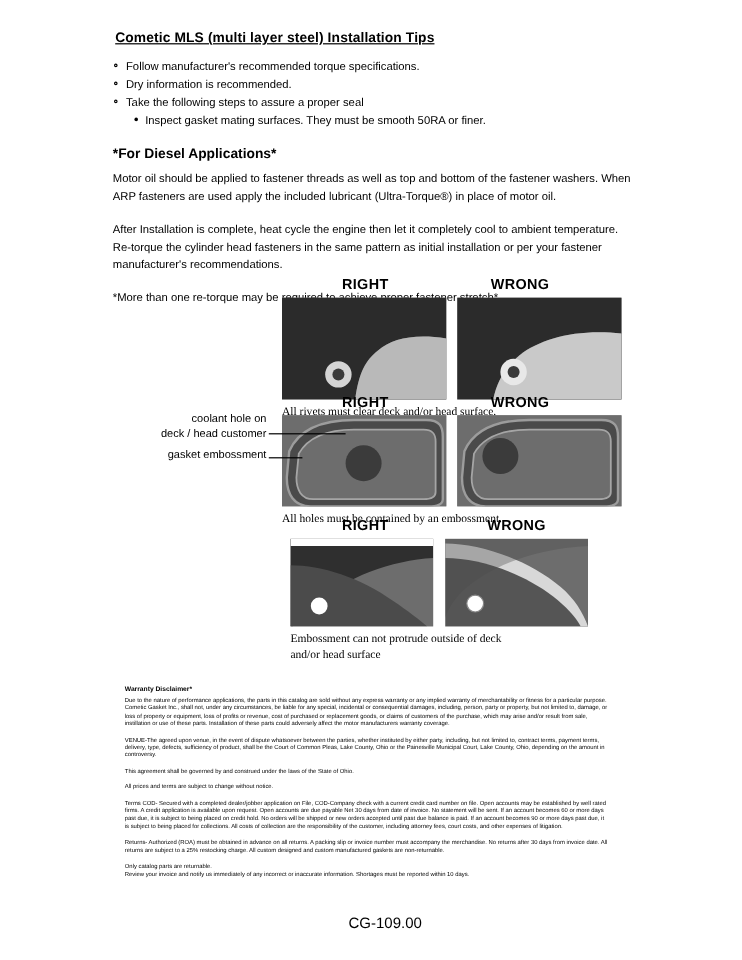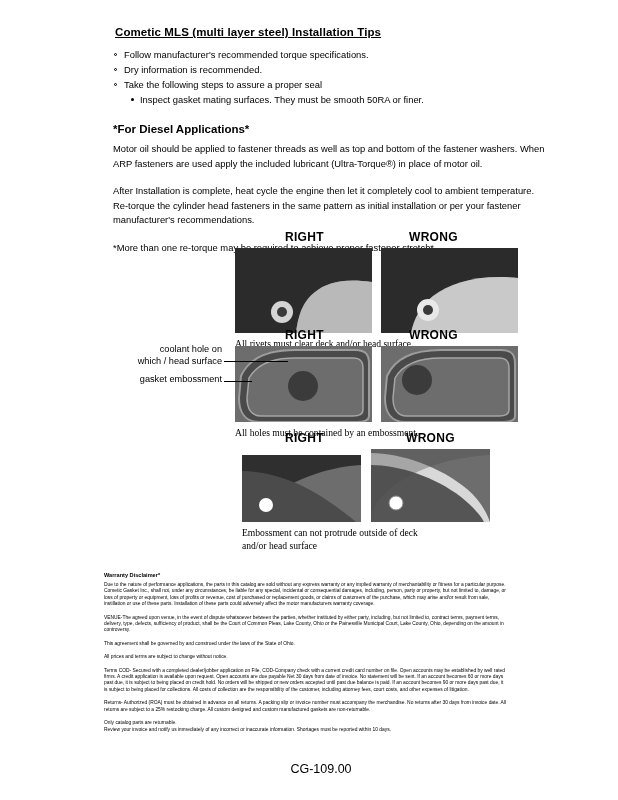--- a/index.html
+++ b/index.html
@@ -17,21 +17,21 @@
   }
   .page {
     position: relative;
     width: 618px;
     height: 800px;
     padding: 0;
     box-sizing: border-box;
   }
   .content {
     position: absolute;
-    left: 109px;
+    left: 90px;
     top: 26px;
     width: 440px;
   }
   h1.title {
     font-size: 11.5px;
     font-weight: bold;
     margin: 0 0 9px 6px;
     text-decoration: underline;
     letter-spacing: 0.1px;
   }
@@ -226,21 +226,21 @@
         <svg width="137" height="76" viewBox="0 0 137 76">
           <rect x="0" y="0" width="137" height="76" fill="#6d6d6d"></rect>
           <path d="M6,30 C14,12 34,4 60,4 L120,4 C132,4 134,10 134,18 L134,70 C134,74 130,76 122,76 L24,76 C10,76 4,66 4,52 Z" fill="#4a4a4a" stroke="#9c9c9c" stroke-width="2"></path>
           <path d="M14,32 C22,18 38,12 60,12 L118,12 C126,12 128,16 128,22 L128,64 C128,68 124,70 118,70 L26,70 C16,70 12,62 12,52 Z" fill="#6d6d6d" stroke="#a5a5a5" stroke-width="1.5"></path>
           <circle cx="36" cy="34" r="15" fill="#3b3b3b"></circle>
         </svg>
       </div>
 
       <div class="annot" style="left:118px; top:121px; width:104px; line-height:12px;">
         <span>coolant hole on</span><br>
-        <span>which / head surface</span>
+        <span>deck / head customer</span>
       </div>
       <div class="leader" style="left:224px; top:139px; width:64px;"></div>
 
       <div class="annot" style="left:118px; top:152px; width:104px;">gasket embossment</div>
       <div class="leader" style="left:224px; top:159px; width:28px;"></div>
 
       <div class="caption" style="left:235px; top:205px;">All holes must be contained by an embossment.</div>
     </div>
 
     <div class="figrow">

